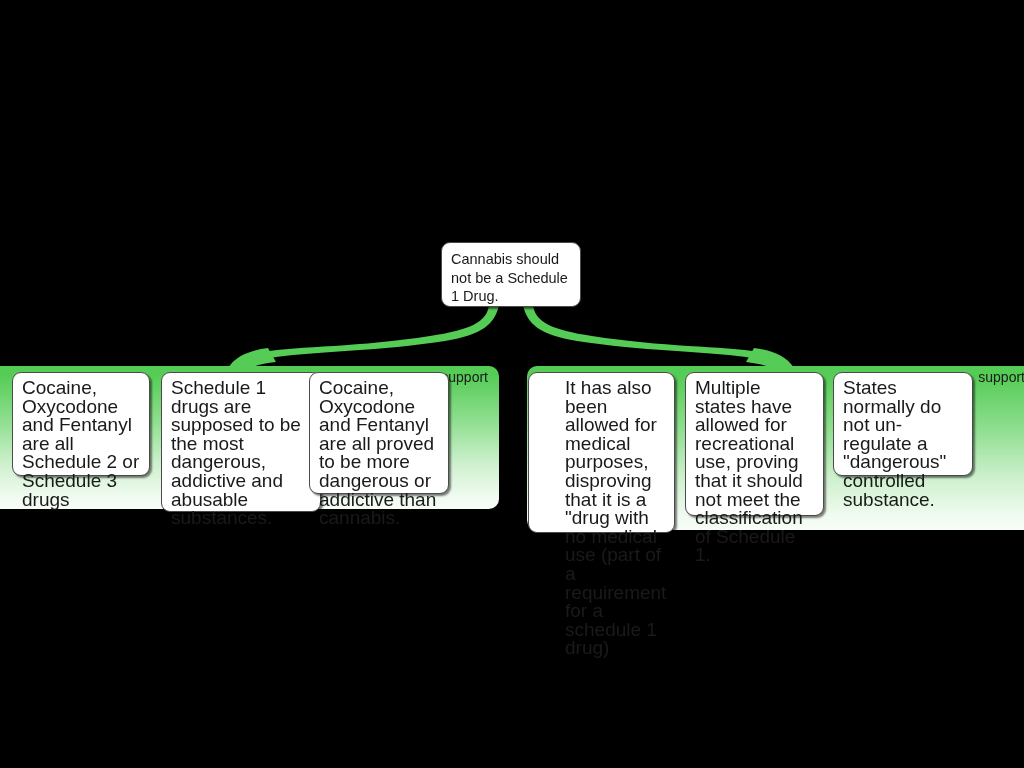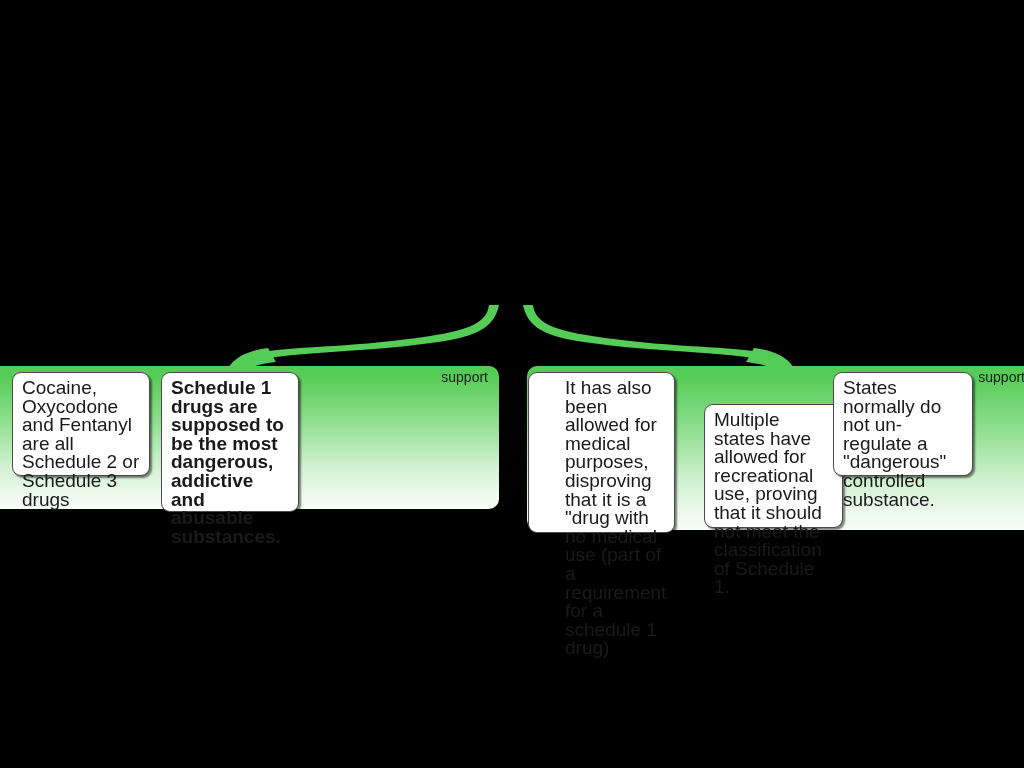--- a/index.html
+++ b/index.html
@@ -90,26 +90,26 @@
     box-shadow: 2px 2px 2px rgba(0,0,0,0.5);
     color: #1a1a1a;
     font-size: 19px;
     line-height: 18.6px;
     padding: 6px 8px 6px 9px;
     z-index: 4;
   }
 
   
   #reason-l1 { left: 12px;  top: 372px; width: 138px; height: 104px; }
-  #reason-l2 { left: 161px; top: 372px; width: 138px; height: 140px; font-weight: bold; }
+  #reason-l2 { left: 161px; top: 372px; width: 160px; height: 140px; }
   #reason-l3 { left: 309px; top: 372px; width: 140px; height: 122px; }
 
   
   #reason-r1 { left: 528px; top: 372px; width: 147px; height: 161px; padding-left: 36px; }
-  #reason-r2 { left: 704px; top: 372px; width: 139px; height: 124px; margin-top: 32px; }
+  #reason-r2 { left: 685px; top: 372px; width: 139px; height: 144px; }
   #reason-r3 { left: 833px; top: 372px; width: 140px; height: 104px; }
 </style>
 </head>
 <body>
 
 <div id="canvas">
 
   <svg id="connectors" viewBox="0 0 1024 768" width="1024" height="768" xmlns="http://www.w3.org/2000/svg">
 
     <path d="M 489 305
@@ -129,27 +129,29 @@
              C 662 347, 722 346, 760 352
              C 779 356, 785 364, 786 372
              L 772 372
              C 771 366, 764 360, 746 357
              C 702 351, 642 351, 577 341
              C 540 335, 527 324, 523 305
              Z" fill="#55cc55"></path>
     <path d="M 794 368 C 786 355, 770 350, 754 348 L 746 362 C 764 364, 776 368, 782 376 Z" fill="#55cc55"></path>
   </svg>
 
+  <div class="node-box" id="root-node">Cannabis should not be a Schedule 1 Drug.</div>
 
   <div class="support-panel" id="panel-left">
     <span class="support-label">support</span>
   </div>
 
   <div class="reason-box" id="reason-l1">Cocaine, Oxycodone and Fentanyl are all Schedule 2 or Schedule 3 drugs</div>
   <div class="reason-box" id="reason-l2">Schedule 1 drugs are supposed to be the most dangerous, addictive and abusable substances.</div>
+  <div class="reason-box" id="reason-l3">Cocaine, Oxycodone and Fentanyl are all proved to be more dangerous or addictive than cannabis.</div>
 
   <div class="support-panel" id="panel-right">
     <span class="support-label">support</span>
   </div>
 
   <div class="reason-box" id="reason-r1">It has also been allowed for medical purposes, disproving that it is a "drug with no medical use (part of a requirement for a schedule 1 drug)</div>
   <div class="reason-box" id="reason-r2">Multiple states have allowed for recreational use, proving that it should not meet the classification of Schedule 1.</div>
   <div class="reason-box" id="reason-r3">States normally do not un-regulate a "dangerous" controlled substance.</div>
 
 </div>

